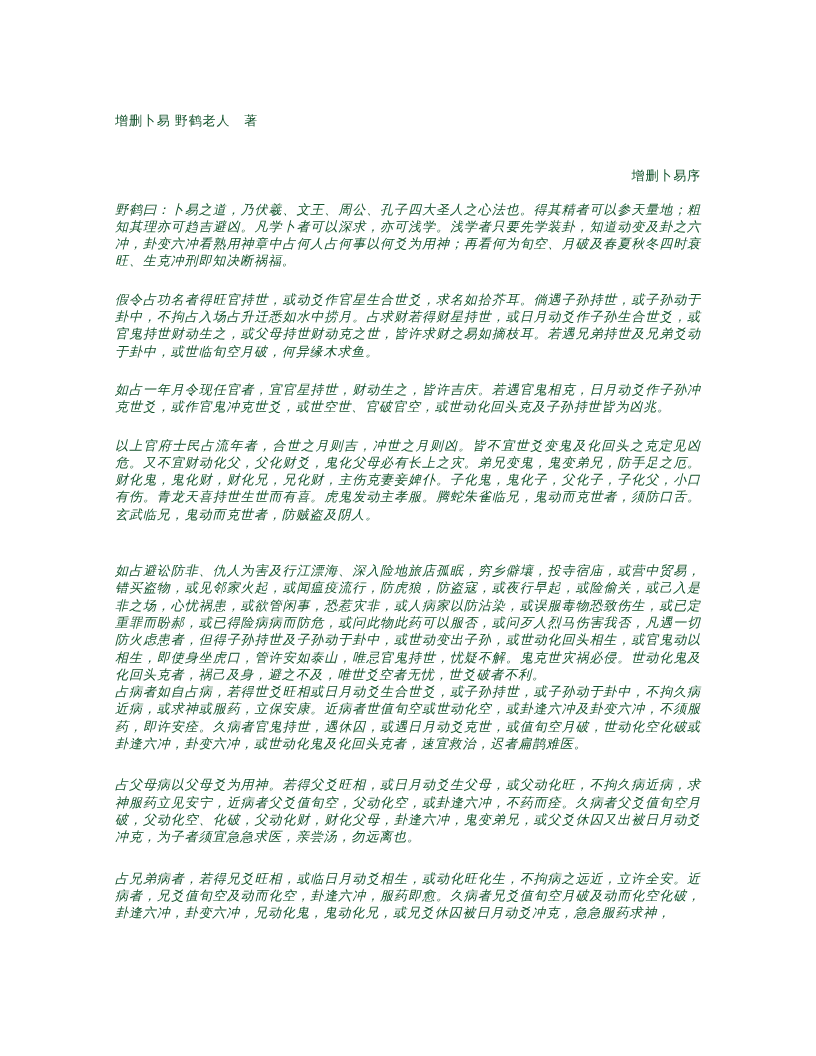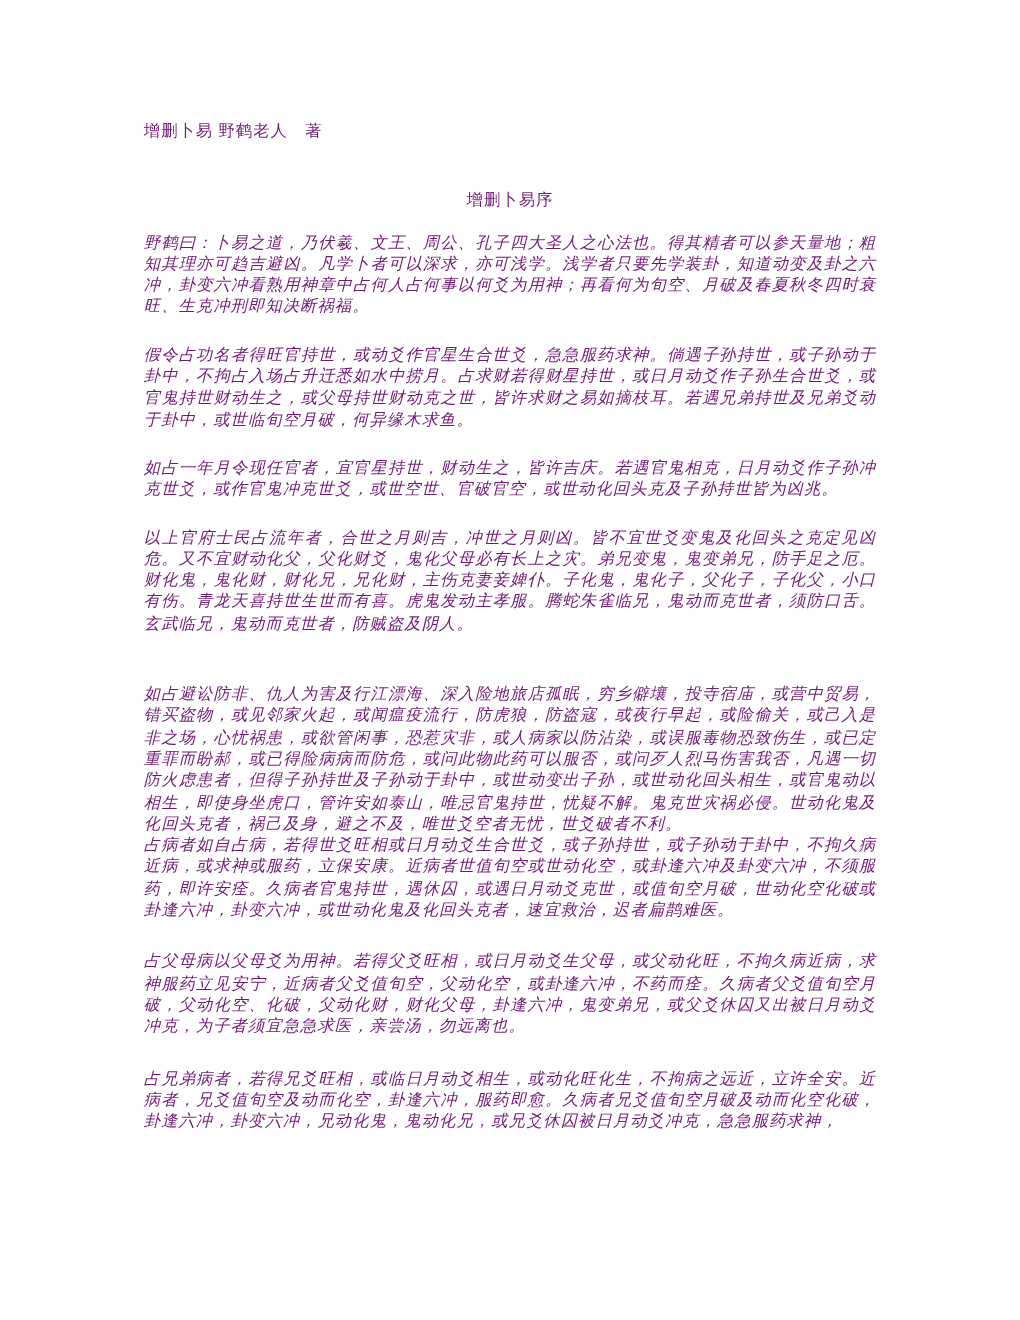--- a/index.html
+++ b/index.html
@@ -17,36 +17,36 @@
     position: absolute;
     left: 0;
     top: 0;
     width: 816px;
     height: 1056px;
     background: #ffffff;
   }
   .textcol {
     position: absolute;
     left: 115px;
-    top: 0;
+    top: 16px;
     width: 586px;
-    color: #701a75;
+    color: #14532d;
     font-family: "Liberation Serif", "DejaVu Serif", serif;
     font-size: 13px;
     line-height: 17.3px;
     letter-spacing: 0.9px;
   }
   .doc-title {
     margin: 96px 0 38px 0;
     text-align: left;
     white-space: pre;
   }
   .section-title {
     margin: 0 0 16px 0;
-    text-align: center;
+    text-align: right;
   }
   .para {
     margin: 0 0 21px 0;
     text-align: justify;
     text-align-last: left;
     font-style: italic;
   }
   .para.gap-lg { margin-bottom: 39px; }
   .para.no-gap { margin-bottom: 0; }
   .para.gap-md { margin-bottom: 24px; }
@@ -56,21 +56,21 @@
 
 <div class="page">
   <div class="textcol">
 
     <p class="doc-title">增删卜易 野鹤老人　著</p>
 
     <p class="section-title">增删卜易序</p>
 
     <p class="para">野鹤曰：卜易之道，乃伏羲、文王、周公、孔子四大圣人之心法也。得其精者可以参天量地；粗知其理亦可趋吉避凶。凡学卜者可以深求，亦可浅学。浅学者只要先学装卦，知道动变及卦之六冲，卦变六冲看熟用神章中占何人占何事以何爻为用神；再看何为旬空、月破及春夏秋冬四时衰旺、生克冲刑即知决断祸福。</p>
 
-    <p class="para">假令占功名者得旺官持世，或动爻作官星生合世爻，急急服药求神。倘遇子孙持世，或子孙动于卦中，不拘占入场占升迁悉如水中捞月。占求财若得财星持世，或日月动爻作子孙生合世爻，或官鬼持世财动生之，或父母持世财动克之世，皆许求财之易如摘枝耳。若遇兄弟持世及兄弟爻动于卦中，或世临旬空月破，何异缘木求鱼。</p>
+    <p class="para">假令占功名者得旺官持世，或动爻作官星生合世爻，求名如拾芥耳。倘遇子孙持世，或子孙动于卦中，不拘占入场占升迁悉如水中捞月。占求财若得财星持世，或日月动爻作子孙生合世爻，或官鬼持世财动生之，或父母持世财动克之世，皆许求财之易如摘枝耳。若遇兄弟持世及兄弟爻动于卦中，或世临旬空月破，何异缘木求鱼。</p>
 
     <p class="para">如占一年月令现任官者，宜官星持世，财动生之，皆许吉庆。若遇官鬼相克，日月动爻作子孙冲克世爻，或作官鬼冲克世爻，或世空世、官破官空，或世动化回头克及子孙持世皆为凶兆。</p>
 
 
     <p class="para gap-lg">以上官府士民占流年者，合世之月则吉，冲世之月则凶。皆不宜世爻变鬼及化回头之克定见凶危。又不宜财动化父，父化财爻，鬼化父母必有长上之灾。弟兄变鬼，鬼变弟兄，防手足之厄。财化鬼，鬼化财，财化兄，兄化财，主伤克妻妾婢仆。子化鬼，鬼化子，父化子，子化父，小口有伤。青龙天喜持世生世而有喜。虎鬼发动主孝服。腾蛇朱雀临兄，鬼动而克世者，须防口舌。玄武临兄，鬼动而克世者，防贼盗及阴人。</p>
 
     <p class="para no-gap">如占避讼防非、仇人为害及行江漂海、深入险地旅店孤眠，穷乡僻壤，投寺宿庙，或营中贸易，错买盗物，或见邻家火起，或闻瘟疫流行，防虎狼，防盗寇，或夜行早起，或险偷关，或己入是非之场，心忧祸患，或欲管闲事，恐惹灾非，或人病家以防沾染，或误服毒物恐致伤生，或已定重罪而盼郝，或已得险病病而防危，或问此物此药可以服否，或问歹人烈马伤害我否，凡遇一切防火虑患者，但得子孙持世及子孙动于卦中，或世动变出子孙，或世动化回头相生，或官鬼动以相生，即使身坐虎口，管许安如泰山，唯忌官鬼持世，忧疑不解。鬼克世灾祸必侵。世动化鬼及化回头克者，祸己及身，避之不及，唯世爻空者无忧，世爻破者不利。</p>
 
     <p class="para gap-md">占病者如自占病，若得世爻旺相或日月动爻生合世爻，或子孙持世，或子孙动于卦中，不拘久病近病，或求神或服药，立保安康。近病者世值旬空或世动化空，或卦逢六冲及卦变六冲，不须服药，即许安痊。久病者官鬼持世，遇休囚，或遇日月动爻克世，或值旬空月破，世动化空化破或卦逢六冲，卦变六冲，或世动化鬼及化回头克者，速宜救治，迟者扁鹊难医。</p>
 

